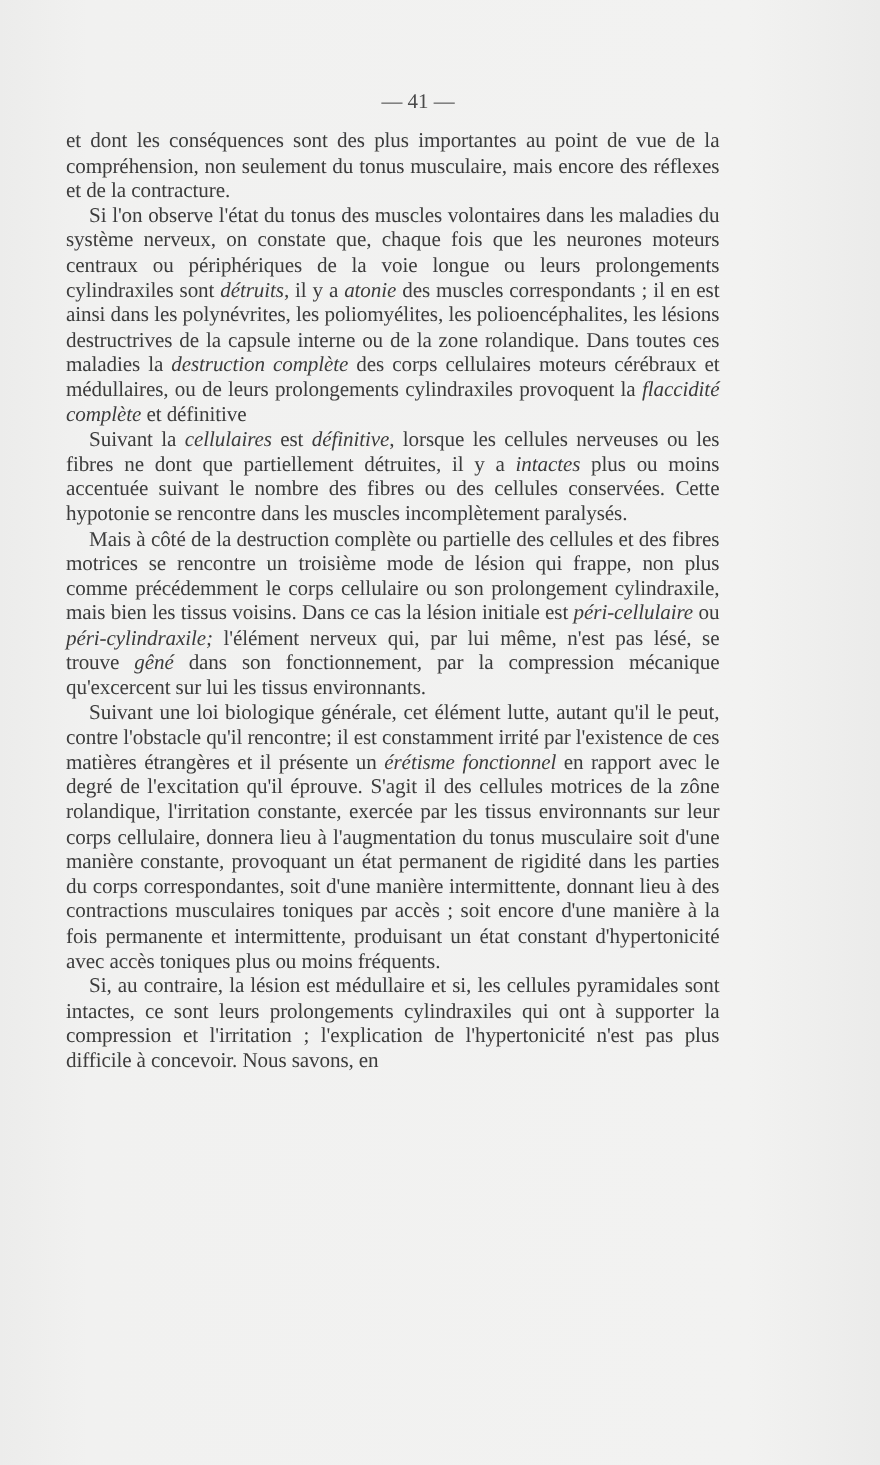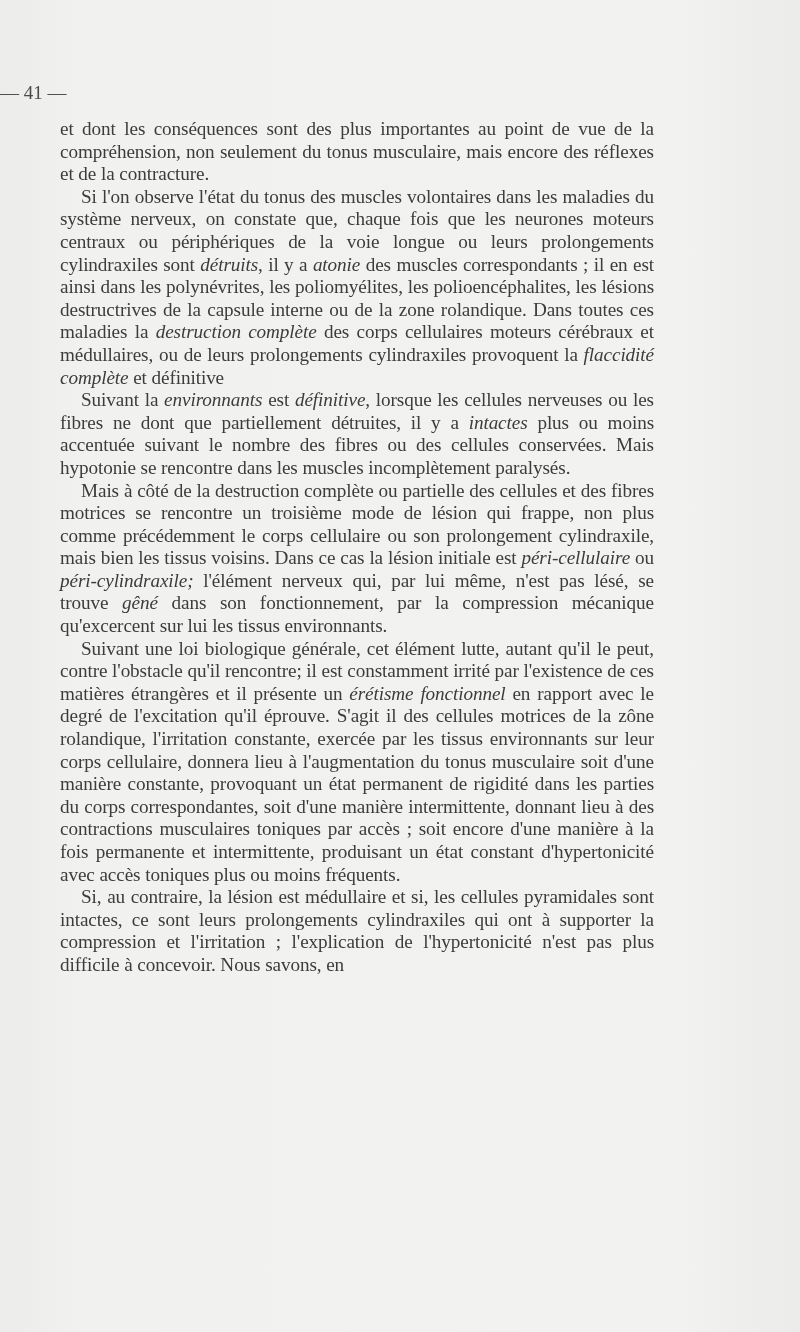--- a/index.html
+++ b/index.html
@@ -8,20 +8,21 @@
     background: #efefee;
     overflow: hidden;
     position: relative;
   }
   .page {
     position: absolute; left: 0; top: 0; width: 800px; height: 1332px;
     background: linear-gradient(90deg, #ececeb 0%, #f1f1f0 10%, #f2f2f1 85%, #ebebea 100%);
   }
   .page-number {
     position: absolute; top: 82px; left: 0; width: 760px;
+    text-align: center;
     font-family: "Liberation Serif", serif;
     font-size: 19px; color: #4a4a4a;
   }
   .text {
     position: absolute; left: 60px; top: 118px; width: 594px;
     font-family: "Liberation Serif", serif;
     font-size: 19.2px; line-height: 22.6px;
     color: #3c3c3c;
     text-align: justify;
     letter-spacing: -0.1px;
@@ -37,21 +38,21 @@
   <div class="page-number">— 41 —</div>
 
   <div class="text">
     <p class="first">
       <span>et dont les conséquences sont des plus importantes au point de vue de la compréhension, non seulement du tonus musculaire, mais encore des réflexes et de la contracture.</span>
     </p>
     <p>
       <span>Si l'on observe l'état du tonus des muscles volontaires dans les maladies du système nerveux, on constate que, chaque fois que les neurones moteurs centraux ou périphériques de la voie longue ou leurs prolongements cylindraxiles sont </span><i>détruits</i><span>, il y a </span><i>atonie</i><span> des muscles correspondants ; il en est ainsi dans les polynévrites, les poliomyélites, les polioencéphalites, les lésions destructrives de la capsule interne ou de la zone rolandique. Dans toutes ces maladies la </span><i>destruction complète</i><span> des corps cellulaires moteurs cérébraux et médullaires, ou de leurs prolongements cylindraxiles provoquent la </span><i>flaccidité complète</i><span> et définitive</span>
     </p>
     <p>
-      <span>Suivant la </span><i>environnants</i><span> est </span><i>définitive</i><span>, lorsque les cellules nerveuses ou les fibres ne dont que partiellement détruites, il y a </span><i>intactes</i><span> plus ou moins accentuée suivant le nombre des fibres ou des cellules conservées. Mais hypotonie se rencontre dans les muscles incomplètement paralysés.</span>
+      <span>Suivant la </span><i>cellulaires</i><span> est </span><i>définitive</i><span>, lorsque les cellules nerveuses ou les fibres ne dont que partiellement détruites, il y a </span><i>intactes</i><span> plus ou moins accentuée suivant le nombre des fibres ou des cellules conservées. Cette hypotonie se rencontre dans les muscles incomplètement paralysés.</span>
     </p>
     <p>
       <span>Mais à côté de la destruction complète ou partielle des cellules et des fibres motrices se rencontre un troisième mode de lésion qui frappe, non plus comme précédemment le corps cellulaire ou son prolongement cylindraxile, mais bien les tissus voisins. Dans ce cas la lésion initiale est </span><i>péri-cellulaire</i><span> ou </span><i>péri-cylindraxile;</i><span> l'élément nerveux qui, par lui même, n'est pas lésé, se trouve </span><i>gêné</i><span> dans son fonctionnement, par la compression mécanique qu'excercent sur lui les tissus environnants.</span>
     </p>
     <p>
       <span>Suivant une loi biologique générale, cet élément lutte, autant qu'il le peut, contre l'obstacle qu'il rencontre; il est constamment irrité par l'existence de ces matières étrangères et il présente un </span><i>érétisme fonctionnel</i><span> en rapport avec le degré de l'excitation qu'il éprouve. S'agit il des cellules motrices de la zône rolandique, l'irritation constante, exercée par les tissus environnants sur leur corps cellulaire, donnera lieu à l'augmentation du tonus musculaire soit d'une manière constante, provoquant un état permanent de rigidité dans les parties du corps correspondantes, soit d'une manière intermittente, donnant lieu à des contractions musculaires toniques par accès ; soit encore d'une manière à la fois permanente et intermittente, produisant un état constant d'hypertonicité avec accès toniques plus ou moins fréquents.</span>
     </p>
     <p>
       <span>Si, au contraire, la lésion est médullaire et si, les cellules pyramidales sont intactes, ce sont leurs prolongements cylindraxiles qui ont à supporter la compression et l'irritation ; l'explication de l'hypertonicité n'est pas plus difficile à concevoir. Nous savons, en</span>
     </p>

